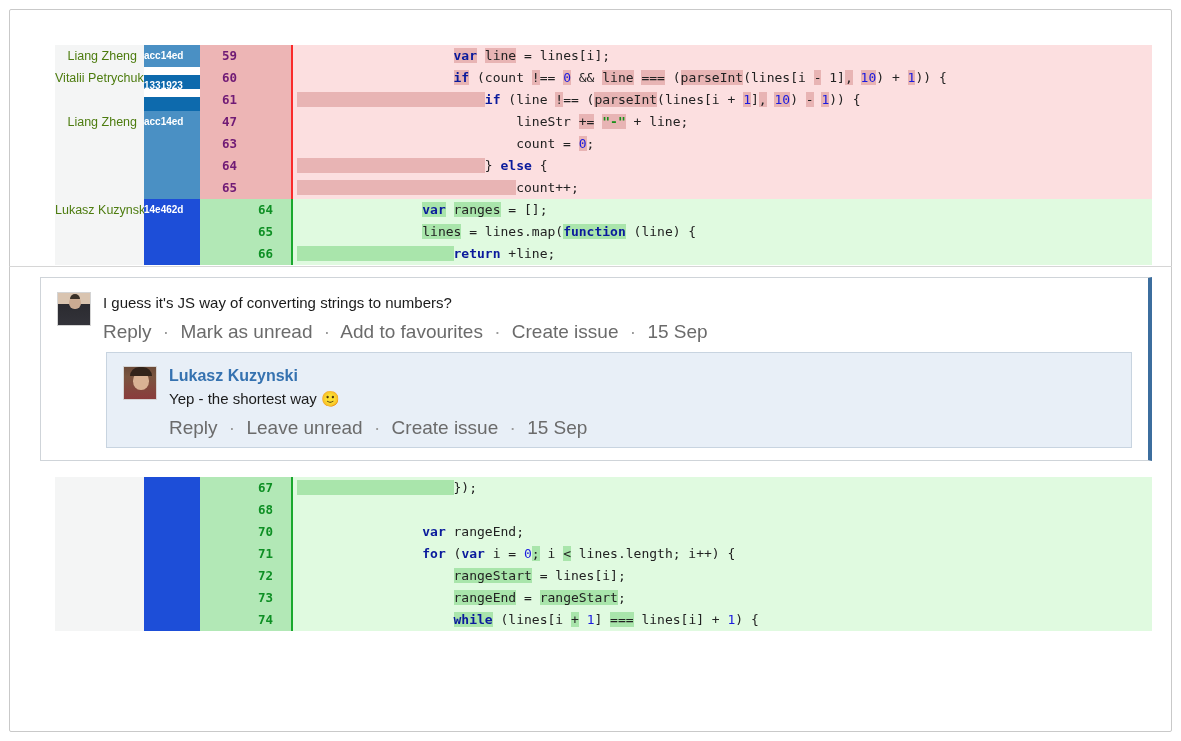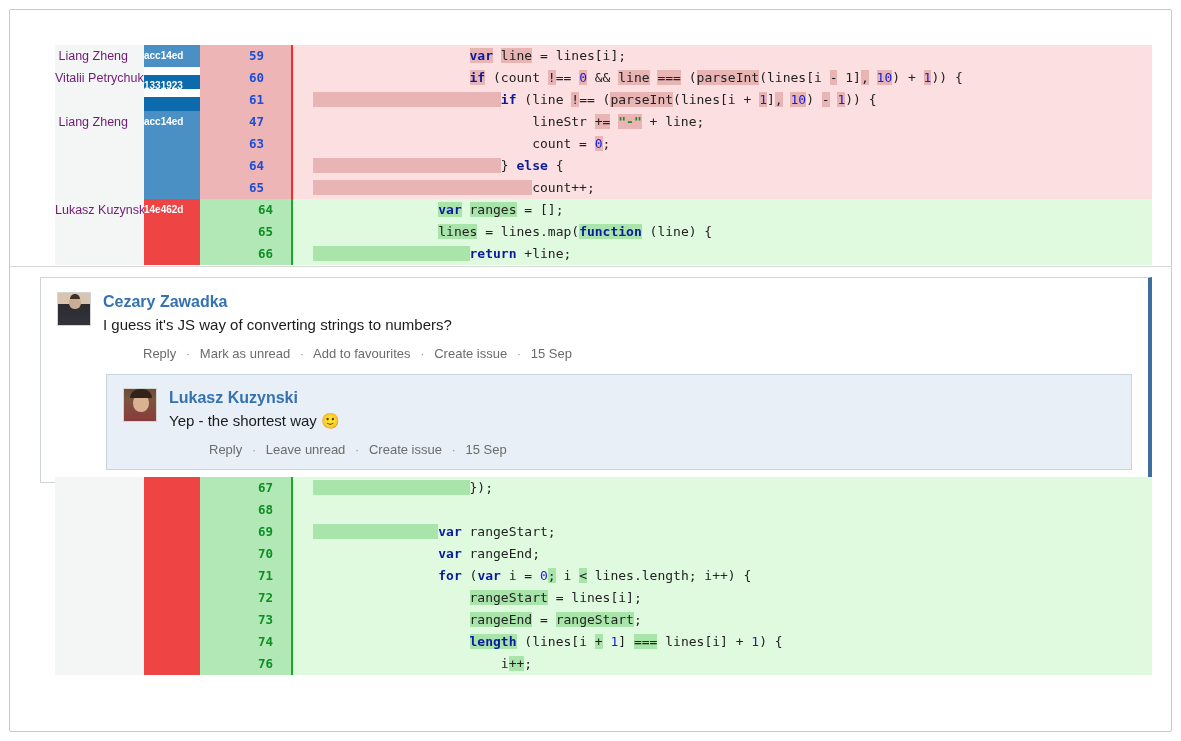--- a/index.html
+++ b/index.html
@@ -33,65 +33,65 @@
   .code-row {
     display: flex;
     height: 22px;
     align-items: stretch;
     font-size: 13px;
   }
   .c-author {
     width: 89px;
     flex: 0 0 89px;
     background: #f4f5f5;
-    color: #701a75;
+    color: #4d7c0f;
     font-size: 12.5px;
     line-height: 22px;
     text-align: right;
-    padding-right: 16px;
+    padding-right: 7px;
     white-space: nowrap;
     overflow: hidden;
   }
   .c-hash {
     width: 56px;
     flex: 0 0 56px;
     color: #ffffff;
     font-size: 10px;
     font-weight: bold;
     line-height: 22px;
     text-align: left;
     white-space: nowrap;
   }
   .c-hash.shade-a { background: #4a90c4; }
   .c-hash.shade-b { background: #0d6aad; margin-top: 8px; }
-  .c-hash.shade-c { background: #ef4444; }
+  .c-hash.shade-c { background: #1d4ed8; }
   .c-lineno {
     width: 93px;
     flex: 0 0 93px;
     font-family: "DejaVu Sans Mono", monospace;
     font-size: 12.5px;
     font-weight: bold;
     line-height: 22px;
     white-space: nowrap;
   }
   .c-code {
     flex: 1 1 auto;
     font-family: "DejaVu Sans Mono", monospace;
     font-size: 13px;
     line-height: 22px;
     white-space: pre;
     overflow: hidden;
-    padding-left: 20px;
+    padding-left: 4px;
   }
 
   
   .row-del .c-lineno {
     background: #edb5b5;
-    color: #1d4ed8;
-    text-align: center;
+    color: #701a75;
+    text-align: left;
     padding-left: 22px;
     border-right: 2px solid #fa2a2a;
   }
   .row-del .c-code { background: #fcdfe0; color: #222; }
 
   
   .row-add .c-lineno {
     background: #b2e8b6;
     color: #0e8f24;
     text-align: right;
@@ -162,24 +162,23 @@
     line-height: 20px;
     margin-bottom: 2px;
   }
   .cmt-text {
     color: #1b1b1b;
     font-size: 15px;
     line-height: 21px;
   }
   .cmt-actions {
     margin-top: 11px;
-    font-size: 13px;
+    font-size: 19px;
     color: #6b6b6b;
     line-height: 16px;
-    margin-left: 40px;
   }
   .cmt-actions .act { color: #6b6b6b; }
   .cmt-actions .sep { color: #9a9a9a; margin: 0 6px; }
   .cmt-actions .date { color: #6b6b6b; }
   .emoji { font-size: 15px; }
 
   .reply-card {
     margin-top: 12px;
     margin-left: 49px;
     background: #e8eff7;
@@ -264,21 +263,20 @@
     </div>
 
   <div class="divider-top" style="top:266px;"></div>
 
   <div class="comment-wrap" style="top:277px;">
 
     <div class="comment-card">
       <div class="comment-head">
         <div class="avatar a1"></div>
         <div class="cmt-body">
-          <div class="cmt-name">Cezary Zawadka</div>
           <div class="cmt-text">I guess it's JS way of converting strings to numbers?</div>
           <div class="cmt-actions">
             <span class="act">Reply</span>
             <span class="sep">·</span>
             <span class="act">Mark as unread</span>
             <span class="sep">·</span>
             <span class="act">Add to favourites</span>
             <span class="sep">·</span>
             <span class="act">Create issue</span>
             <span class="sep">·</span>
@@ -319,26 +317,20 @@
       </div>
       <div class="code-row row-add">
         <div class="c-author"></div>
         <div class="c-hash shade-c"></div>
         <div class="c-lineno">68</div>
         <div class="c-code"></div>
       </div>
       <div class="code-row row-add">
         <div class="c-author"></div>
         <div class="c-hash shade-c"></div>
-        <div class="c-lineno">69</div>
-        <div class="c-code"><span class="hl-add">                </span><span class="kw">var</span> rangeStart;</div>
-      </div>
-      <div class="code-row row-add">
-        <div class="c-author"></div>
-        <div class="c-hash shade-c"></div>
         <div class="c-lineno">70</div>
         <div class="c-code">                <span class="kw">var</span> rangeEnd;</div>
       </div>
       <div class="code-row row-add">
         <div class="c-author"></div>
         <div class="c-hash shade-c"></div>
         <div class="c-lineno">71</div>
         <div class="c-code">                <span class="kw">for</span> (<span class="kw">var</span> i = <span class="num">0</span><span class="hl-add">;</span> i <span class="hl-add">&lt;</span> lines.length; i++) {</div>
       </div>
       <div class="code-row row-add">
@@ -350,22 +342,16 @@
       <div class="code-row row-add">
         <div class="c-author"></div>
         <div class="c-hash shade-c"></div>
         <div class="c-lineno">73</div>
         <div class="c-code">                    <span class="hl-add">rangeEnd</span> = <span class="hl-add">rangeStart</span>;</div>
       </div>
       <div class="code-row row-add">
         <div class="c-author"></div>
         <div class="c-hash shade-c"></div>
         <div class="c-lineno">74</div>
-        <div class="c-code">                    <span class="kw hl-add">length</span> (lines[i <span class="hl-add">+</span> <span class="num">1</span>] <span class="hl-add">===</span> lines[i] + <span class="num">1</span>) {</div>
-      </div>
-      <div class="code-row row-add">
-        <div class="c-author"></div>
-        <div class="c-hash shade-c"></div>
-        <div class="c-lineno">76</div>
-        <div class="c-code">                        i<span class="hl-add">++</span>;</div>
+        <div class="c-code">                    <span class="kw hl-add">while</span> (lines[i <span class="hl-add">+</span> <span class="num">1</span>] <span class="hl-add">===</span> lines[i] + <span class="num">1</span>) {</div>
       </div>
     </div>
 </div>
 
 </body></html>

